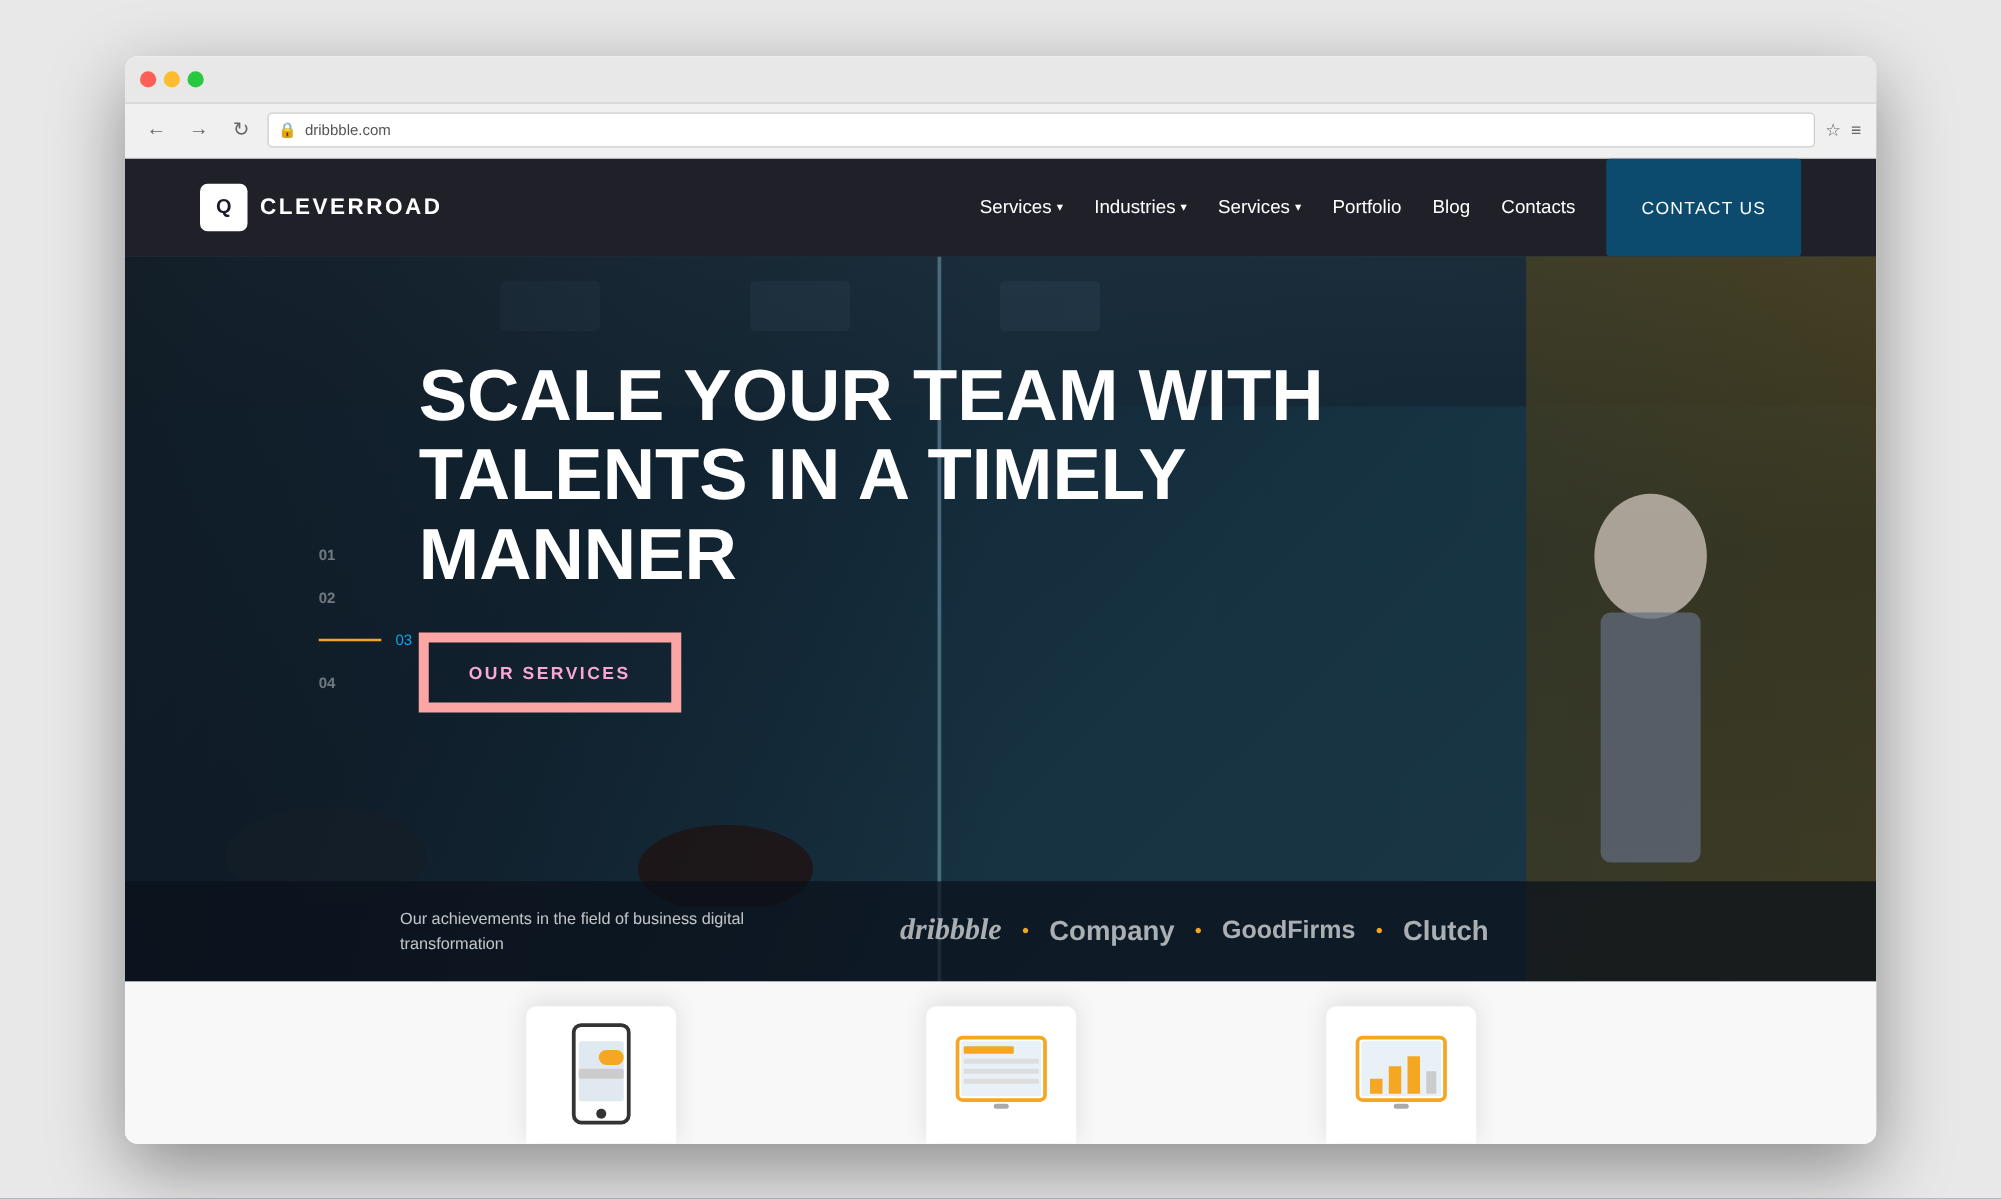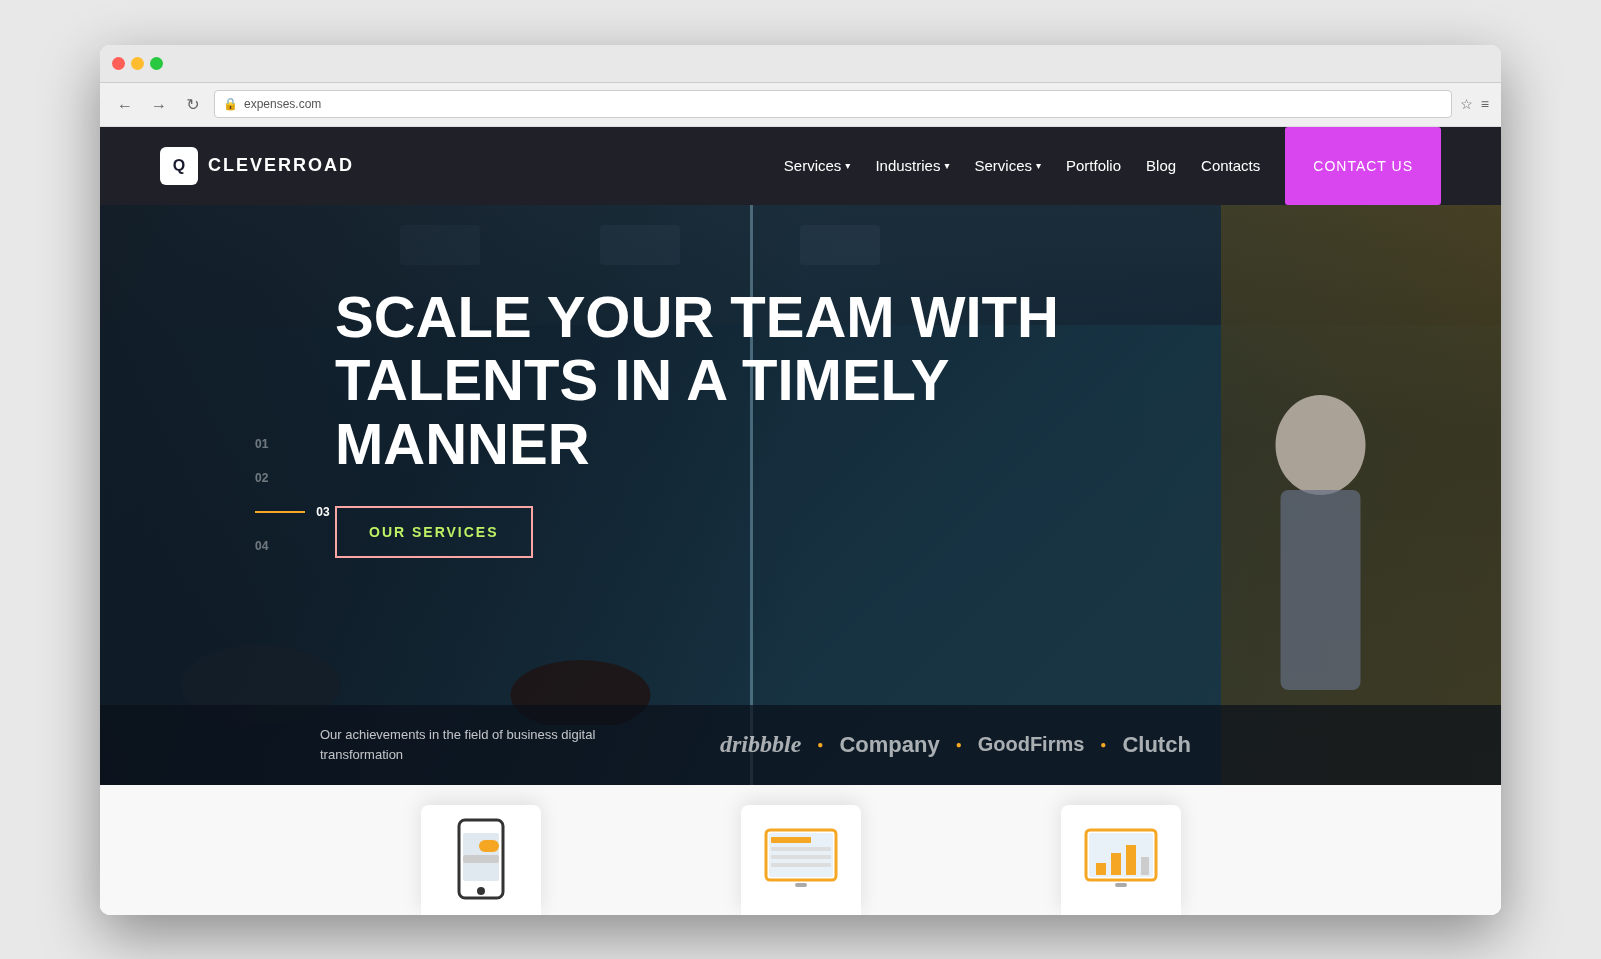--- a/index.html
+++ b/index.html
@@ -158,21 +158,21 @@
       display: flex;
       align-items: center;
       gap: 4px;
     }
 
     .nav-links a .chevron {
       font-size: 10px;
     }
 
     .contact-btn {
-      background: #d946ef;
+      background: #0c4a6e;
       color: #fff !important;
       padding: 31px 28px;
       font-weight: 700;
       font-size: 14px !important;
       letter-spacing: 1px;
       border-radius: 3px;
       cursor: pointer;
     }
 
     
@@ -264,22 +264,22 @@
     }
 
     .slide-num {
       color: rgba(255,255,255,0.4);
       font-size: 12px;
       font-weight: 600;
       cursor: pointer;
     }
 
     .slide-num.active {
-      color: #ffffff;
-      font-weight: 700;
+      color: #0ea5e9;
+      font-weight: 400;
       text-align: center;
     }
 
     .slide-line {
       width: 50px;
       height: 2px;
       background: rgba(255,255,255,0.3);
       display: inline-block;
       margin-right: 8px;
       vertical-align: middle;
@@ -302,22 +302,22 @@
     .hero-description {
       color: rgba(255,255,255,0.85);
       font-size: 15px;
       line-height: 1.7;
       max-width: 650px;
       margin-bottom: 45px;
     }
 
     .hero-cta {
       display: inline-block;
-      border: 2px solid #fca5a5;
-      color: #bef264;
+      border: 8px solid #fca5a5;
+      color: #f9a8d4;
       padding: 16px 32px;
       font-size: 14px;
       font-weight: 700;
       letter-spacing: 2px;
       text-decoration: none;
       cursor: pointer;
       background: transparent;
       transition: all 0.3s;
     }
 
@@ -401,21 +401,21 @@
       <div class="traffic-light tl-green"></div>
     </div>
   </div>
 
   <div class="browser-toolbar">
     <button class="nav-btn">←</button>
     <button class="nav-btn">→</button>
     <button class="nav-btn">↻</button>
     <div class="address-bar">
       <span class="lock-icon">🔒</span>
-      <span class="address-text">expenses.com</span>
+      <span class="address-text">dribbble.com</span>
     </div>
     <span class="bookmark-icon">☆</span>
     <span class="menu-icon">≡</span>
   </div>
 
   <div class="website">
 
     <nav class="navbar">
       <a class="logo" href="#">
         <div class="logo-icon">Q</div>

